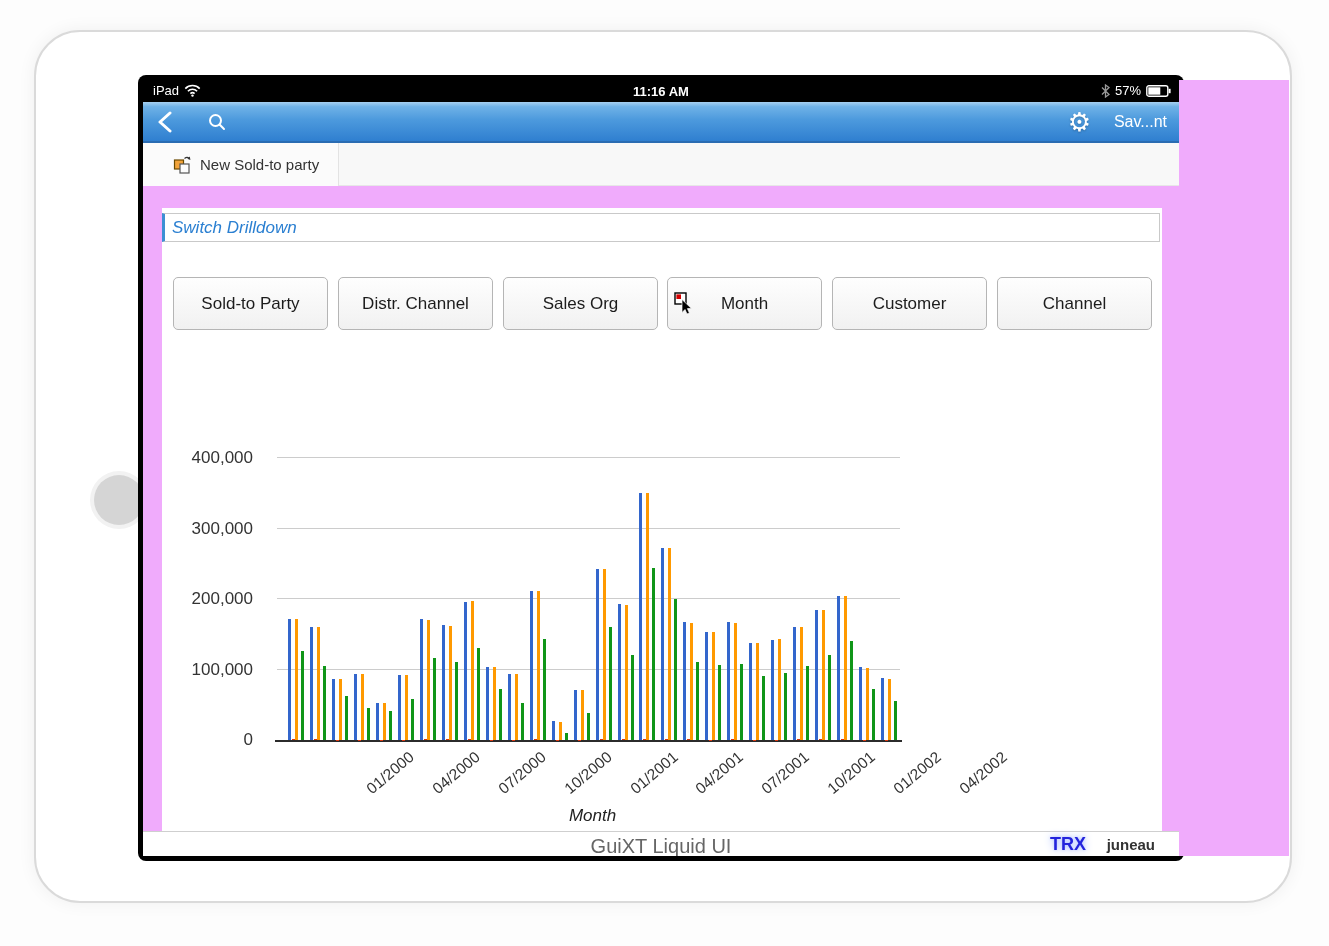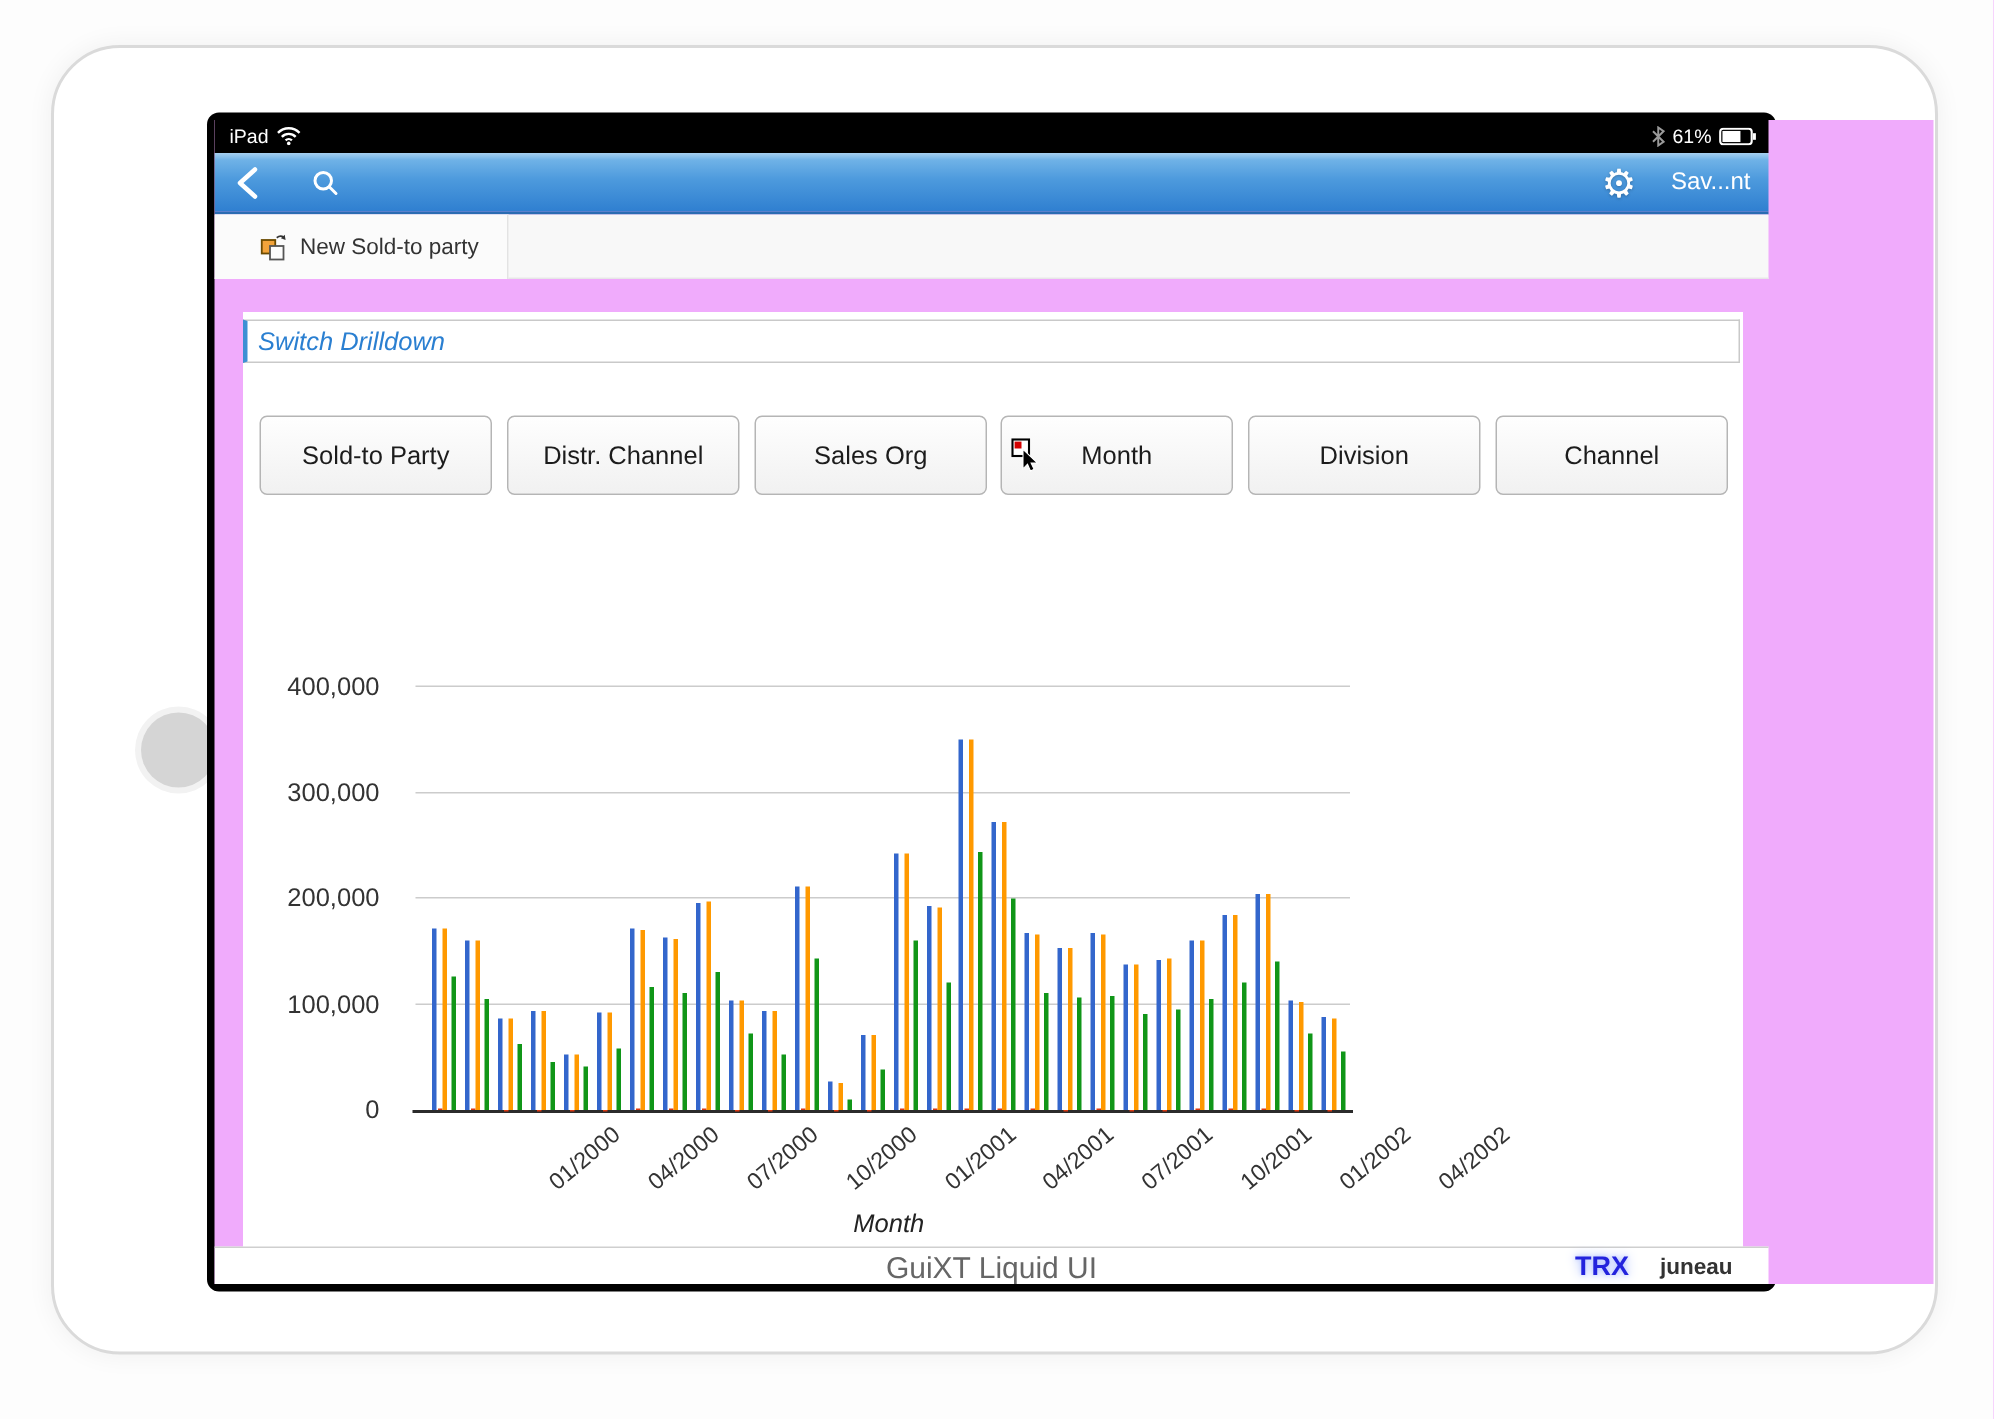--- a/index.html
+++ b/index.html
@@ -100,25 +100,26 @@
     <div class="statusbar">
       <div class="sb-left">
         <span>iPad</span>
         <svg width="17" height="13" viewBox="0 0 17 13">
           <path d="M1.3 4.6 A 10 10 0 0 1 15.7 4.6" fill="none" stroke="#fff" stroke-width="1.6"></path>
           <path d="M3.9 7.2 A 6.4 6.4 0 0 1 13.1 7.2" fill="none" stroke="#fff" stroke-width="1.6"></path>
           <path d="M6.4 9.6 A 3 3 0 0 1 10.6 9.6" fill="none" stroke="#fff" stroke-width="1.6"></path>
           <circle cx="8.5" cy="11.6" r="1.2" fill="#fff"></circle>
         </svg>
       </div>
+      <div class="sb-time">11:16 AM</div>
       <div class="sb-right">
         <svg width="9" height="14" viewBox="0 0 9 14">
           <path d="M1 3.5 L8 10.5 L4.5 13 L4.5 1 L8 3.5 L1 10.5" fill="none" stroke="#9a9a9a" stroke-width="1.3"></path>
         </svg>
-        <span>61%</span>
+        <span>57%</span>
         <svg width="25" height="12" viewBox="0 0 25 12">
           <rect x="0.8" y="0.8" width="21" height="10.4" rx="2" fill="none" stroke="#fff" stroke-width="1.4"></rect>
           <rect x="2.3" y="2.3" width="12" height="7.4" fill="#fff"></rect>
           <rect x="22.6" y="3.8" width="2" height="4.4" fill="#fff"></rect>
         </svg>
       </div>
     </div>
 
     <div class="navbar">
       <svg class="nav-back" viewBox="0 0 16 22">
@@ -150,21 +151,21 @@
 
     <div id="drill-buttons">
         <div class="drill-btn" style="left: 30px;">Sold-to Party</div>
         <div class="drill-btn" style="left: 195px;">Distr. Channel</div>
         <div class="drill-btn" style="left: 360px;">Sales Org</div>
         <div class="drill-btn" style="left: 524px;">Month<svg class="cursor-icon" width="21" height="24" viewBox="0 0 21 24">
             <rect x="1" y="1" width="11" height="11" fill="#fff" stroke="#000" stroke-width="1.4"></rect>
             <rect x="2.4" y="2.4" width="4.6" height="4.6" fill="#d40000"></rect>
             <polygon points="8,7.5 8,20.5 11,17.5 13,22 15.4,20.9 13.4,16.6 17.5,16.6" fill="#000" stroke="#fff" stroke-width="0.7"></polygon>
           </svg></div>
-        <div class="drill-btn" style="left: 689px;">Division</div>
+        <div class="drill-btn" style="left: 689px;">Customer</div>
         <div class="drill-btn" style="left: 854px;">Channel</div>
       </div>
 
 
     <div id="ylabels">
         <div class="ylabel" style="left: 18px; top: 650px;">0</div>
         <div class="ylabel" style="left: 18px; top: 579.5px;">100,000</div>
         <div class="ylabel" style="left: 18px; top: 509px;">200,000</div>
         <div class="ylabel" style="left: 18px; top: 438.5px;">300,000</div>
         <div class="ylabel" style="left: 18px; top: 368px;">400,000</div>

